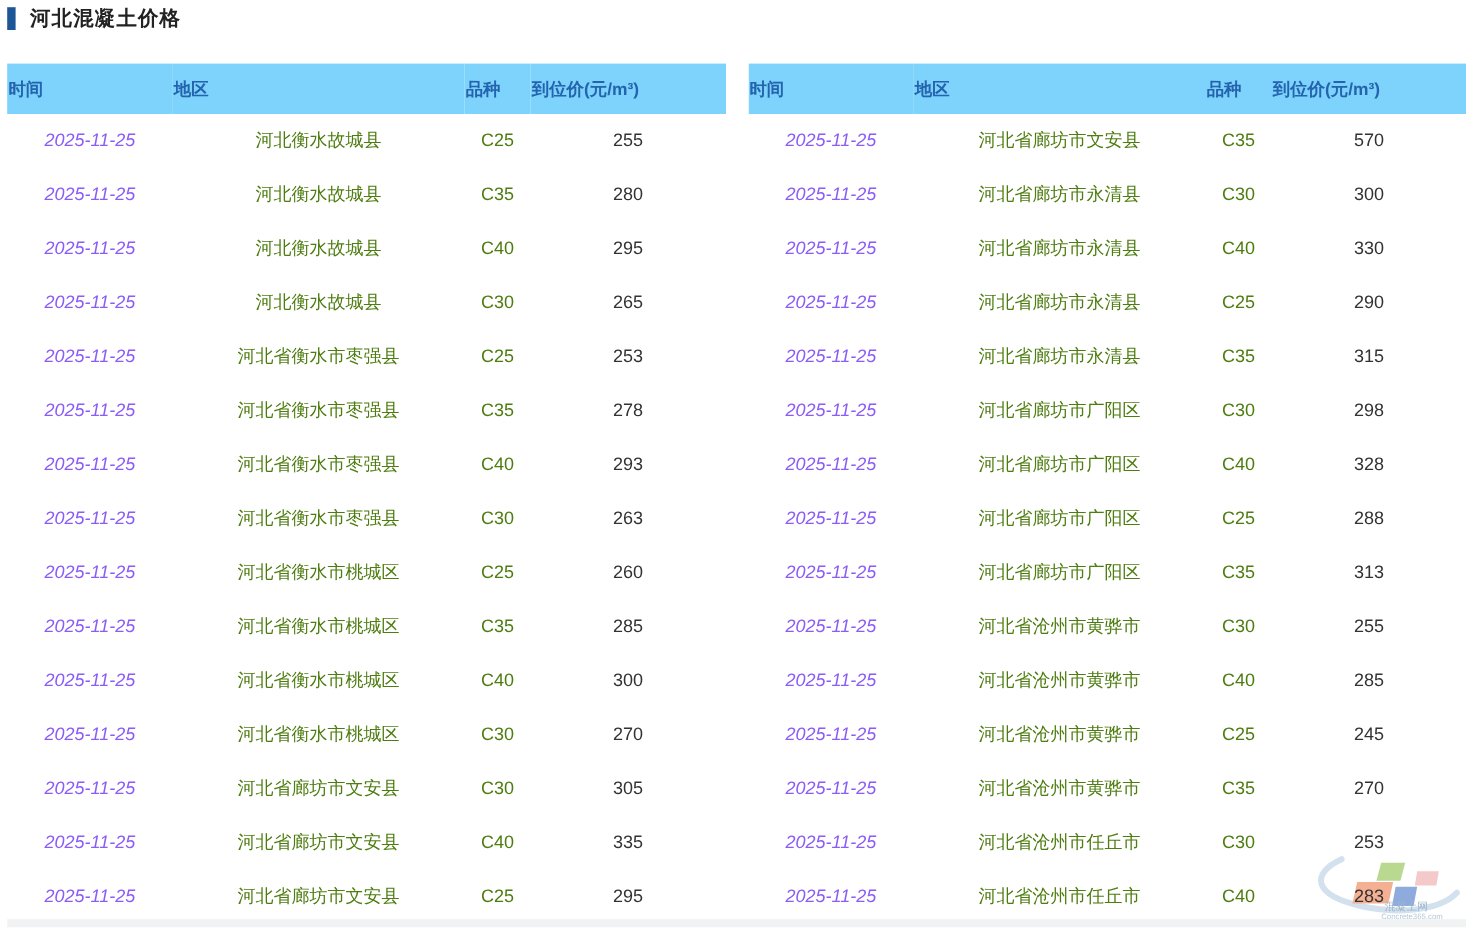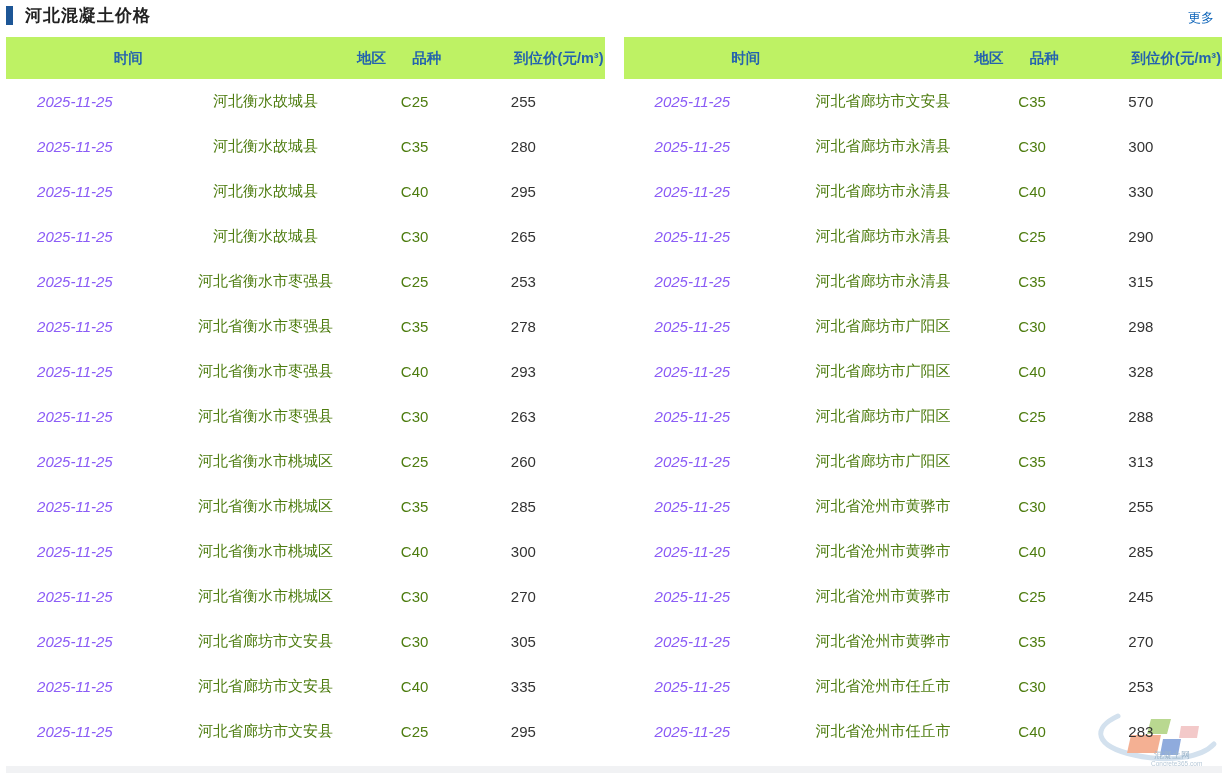--- a/index.html
+++ b/index.html
@@ -6,39 +6,39 @@
   html,body { margin:0; padding:0; }
   body {
     width:1222px; height:773px;
     background:#ffffff;
     font-family:"Liberation Sans","DejaVu Sans",sans-serif;
     position:relative;
     overflow:hidden;
   }
   
   .section-header{
-    height:37px;
-    display:flex; justify-content:space-between; align-items:flex-end;
+    height:53px;
+    display:flex; justify-content:space-between; align-items:flex-start;
     padding:4px 8px 10px 6px;
   }
   .title-wrap{ display:flex; align-items:center; gap:12px; }
   .title-marker{ width:7px; height:19px; background:#1d5696; }
   .page-title{ margin:0; font-size:17px; font-weight:bold; color:#222222; letter-spacing:1px; }
   .more-link{ font-size:13px; color:#0c63b8; text-decoration:none; cursor:pointer;margin-top:48px; }
 
   
   .tables{ display:flex; gap:19px; margin-left:6px; position:relative; z-index:1; }
   table{ border-collapse:collapse; flex:1 1 0; table-layout:fixed; }
   thead th{
-    background:#bef264;
+    background:#7dd3fc;
     height:42px;
     color:#2463ae;
     font-size:14.5px;
     font-weight:bold;
-    text-align:right;
+    text-align:left;
     vertical-align:middle;
   }
   tbody td{
     height:45px;
     text-align:center;
     vertical-align:middle;
     font-size:15px;
     white-space:nowrap;
   }
   td.c-date{ color:#8b5cf6;font-style:italic; }

